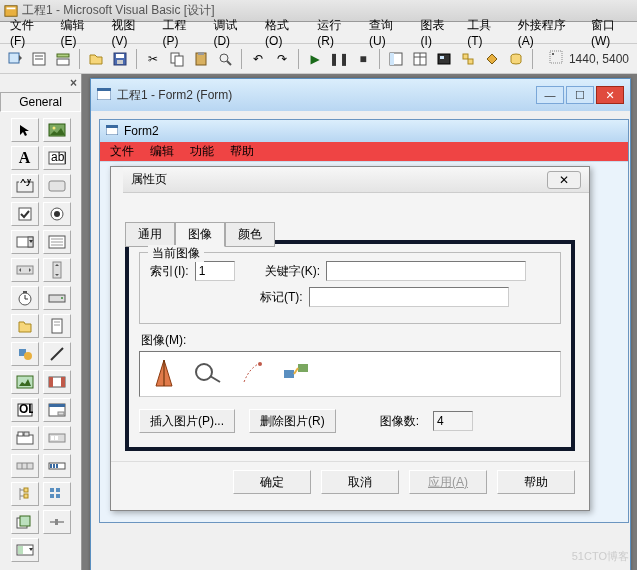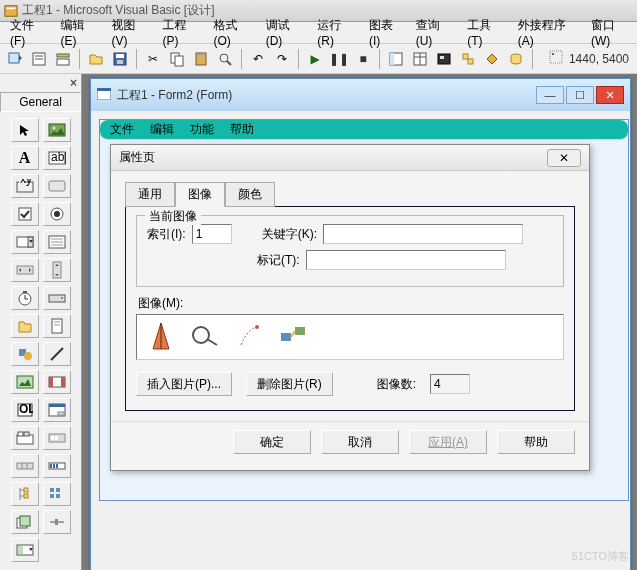--- a/index.html
+++ b/index.html
@@ -20,29 +20,29 @@
 .tboxbtn { width:28px; height:24px; border:1px outset #fff; background:#f0f0f0; display:flex; align-items:center; justify-content:center; }
 .mdibg { flex:1; background:#7a7a7a; padding:6px; position:relative; }
 .childwin { position:absolute; left:8px; top:4px; right:6px; background:#fff; border:1px solid #5a8fc0; box-shadow:0 0 3px rgba(0,0,0,.3); }
 .childtitle { height:24px; background:linear-gradient(#dbeefc,#b8d6f2); display:flex; align-items:center; padding:16px 6px; color:#333; }
 .winbtns { margin-left:auto; display:flex; gap:2px; }
 .winbtn { width:28px; height:18px; border:1px solid #7aa7d8; background:#cfe6fa; display:flex; align-items:center; justify-content:center; font-size:11px; }
 .winbtn.close { background:#e04b3d; color:#fff; border-color:#a02818; }
 .formdesign { background:#f0f0f0; padding:8px; height:480px; position:relative; }
 .form2 { background:#eaf3fb; border:1px solid #6b95c0; width:530px; }
 .form2 .f2title { height:22px; background:linear-gradient(#dbeefc,#b8d6f2); display:flex; align-items:center; padding-left:6px; }
-.form2 .f2menu { height:20px; display:flex; align-items:center; gap:16px; padding-left:10px; background:#14b8a6; border-bottom:1px solid #c9dbec;border-radius:8px; }
+.form2 .f2menu { height:20px; display:flex; align-items:center; gap:16px; padding-left:10px; background:#ef4444; border-bottom:1px solid #c9dbec; }
 .dots { height:360px; background-image: radial-gradient(#888 0.6px, transparent 0.6px); background-size:8px 8px; background-position:2px 2px; position:relative; }
 .propdlg { position:absolute; left:10px; top:4px; width:480px; background:#f4f4f4; border:1px solid #888; box-shadow:2px 2px 6px rgba(0,0,0,.3); }
-.propdlg .dlgtitle { height:26px; background:linear-gradient(#f7f7f7,#e4e4e4); border-bottom:1px solid #ccc; display:flex; align-items:center; padding:3px 8px; }
+.propdlg .dlgtitle { height:26px; background:linear-gradient(#f7f7f7,#e4e4e4); border-bottom:1px solid #ccc; display:flex; align-items:center; padding:3px 8px;margin-left:12px; }
 .propdlg .dlgtitle .xbtn { margin-left:auto; width:34px; height:18px; border:1px solid #aaa; border-radius:3px; display:flex; align-items:center; justify-content:center; background:#f0f0f0; }
 .tabstrip { display:flex; gap:0; margin:10px 0 0 14px; }
-.tab { padding:3px 12px; border:1px solid #aaa; background:#ececec; position:relative; top:1px; }
+.tab { padding:3px 12px; border:1px solid #aaa; background:#ececec; position:relative; top:19px; }
 .tab.active { background:#f4f4f4; border-bottom-color:#f4f4f4; }
-.tabpanel { margin:0 14px 10px 14px; border:1px solid #0f172a; padding:8px 10px 14px 10px; background:#f4f4f4; }
+.tabpanel { margin:12px 14px 10px 14px; border:4px solid #0f172a; padding:8px 10px 14px 10px; background:#f4f4f4; }
 .groupbox { border:1px solid #bbb; padding:8px 10px 10px 10px; position:relative; margin-bottom:8px; }
 .groupbox .glabel { position:absolute; top:-8px; left:8px; background:#f4f4f4; padding:0 4px; }
 .frow { display:flex; align-items:center; gap:6px; margin-bottom:6px; }
 .frow label { white-space:nowrap; }
 .txt { border:1px inset #ccc; background:#fff; height:20px; padding:1px 3px; }
 .imgstrip { border:1px inset #ccc; background:#fff; height:46px; display:flex; align-items:center; gap:16px; padding:4px 10px; }
 .btnrow { display:flex; align-items:center; gap:14px; }
 .btn { border:1px outset #fff; background:#efefef; height:24px; padding:2px 10px; min-width:78px; display:flex; align-items:center; justify-content:center; }
 .btn.disabled { color:#999;text-decoration:underline; }
 .dlgbuttons { display:flex; justify-content:flex-end; gap:10px; padding:8px 14px 16px 0; border-top:1px solid #ddd; }
@@ -59,25 +59,25 @@
       </svg>
   </span>
   <span>工程1 - Microsoft Visual Basic [设计]</span>
 </div>
 
 <div class="menubar">
   <span>文件(F)</span>
   <span>编辑(E)</span>
   <span>视图(V)</span>
   <span>工程(P)</span>
+  <span>调试(D)</span>
   <span>格式(O)</span>
-  <span>调试(D)</span>
   <span>运行(R)</span>
+  <span>查询(U)</span>
   <span>图表(I)</span>
-  <span>查询(U)</span>
   <span>工具(T)</span>
   <span>外接程序(A)</span>
   <span>窗口(W)</span>
 </div>
 
 <div class="toolbar">
   <div class="tbtn">
       <svg width="16" height="16">
         <rect x="2" y="2" width="10" height="10" fill="#cfe6fa" stroke="#3a6aa0"></rect>
         <polyline points="12,4 15,7 12,10" fill="#555"></polyline>
@@ -404,20 +404,29 @@
         </span>
         <span>工程1 - Form2 (Form)</span>
         <div class="winbtns">
           <div class="winbtn">—</div>
           <div class="winbtn">☐</div>
           <div class="winbtn close">✕</div>
         </div>
       </div>
       <div class="formdesign">
         <div class="form2">
+          <div class="f2title">
+            <span style="margin-right:6px">
+              <svg width="12" height="10">
+                  <rect x="0" y="0" width="12" height="10" fill="#fff" stroke="#3a6aa0"></rect>
+                  <rect x="0" y="0" width="12" height="3" fill="#3a6aa0"></rect>
+                </svg>
+            </span>
+            <span>Form2</span>
+          </div>
           <div class="f2menu">
             <span>文件</span>
             <span>编辑</span>
             <span>功能</span>
             <span>帮助</span>
           </div>
           <div class="dots">
 
             <div class="propdlg">
               <div class="dlgtitle">

